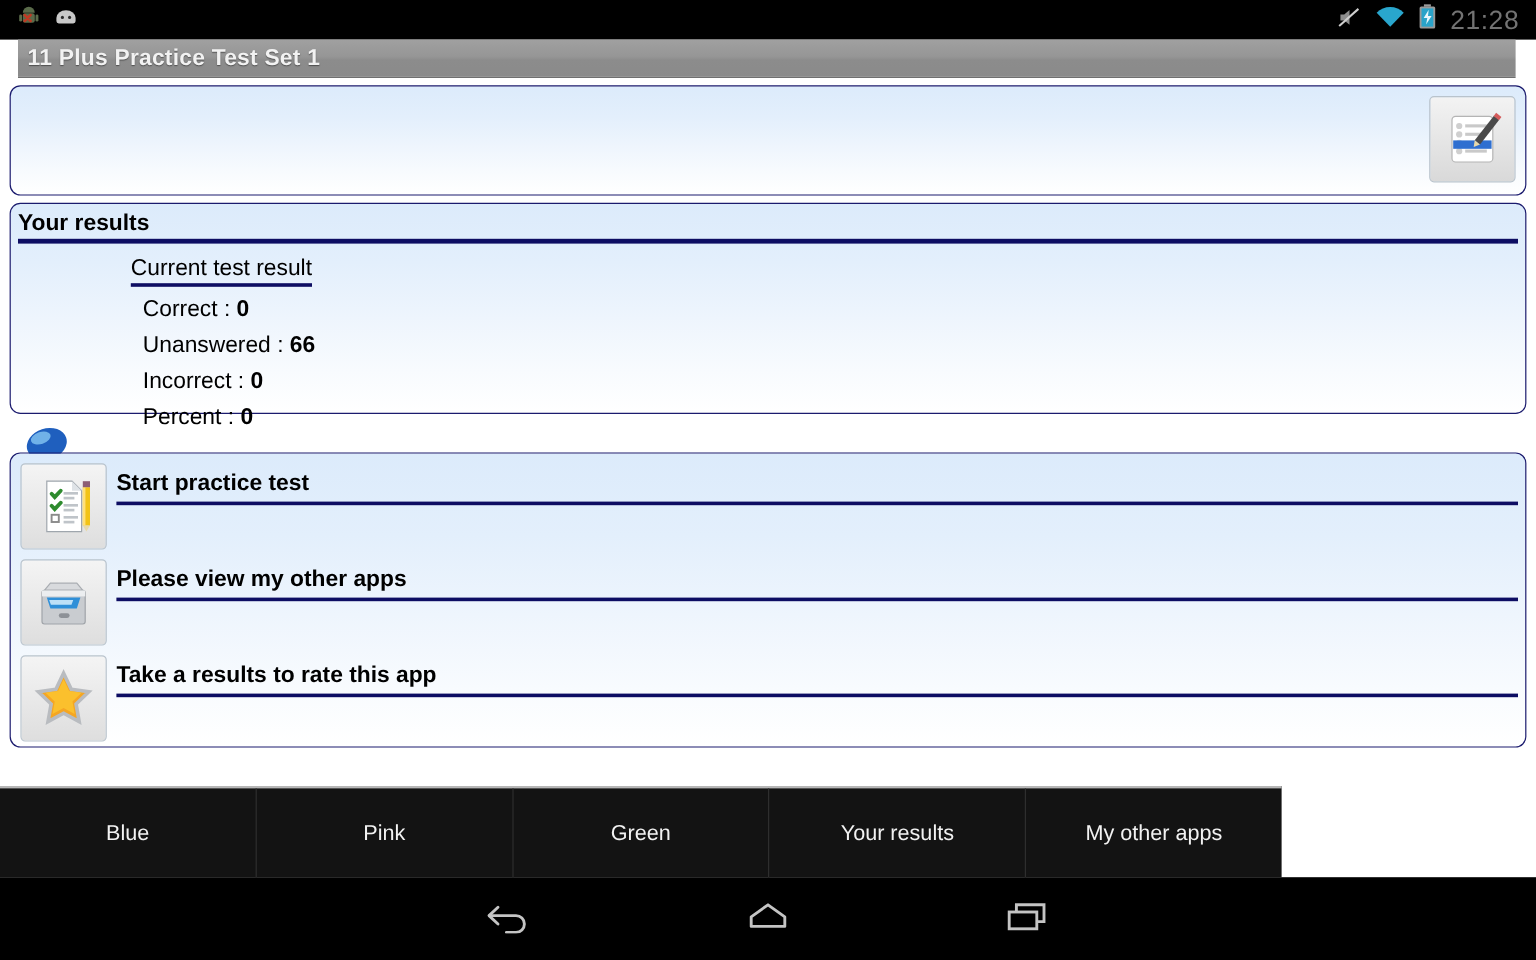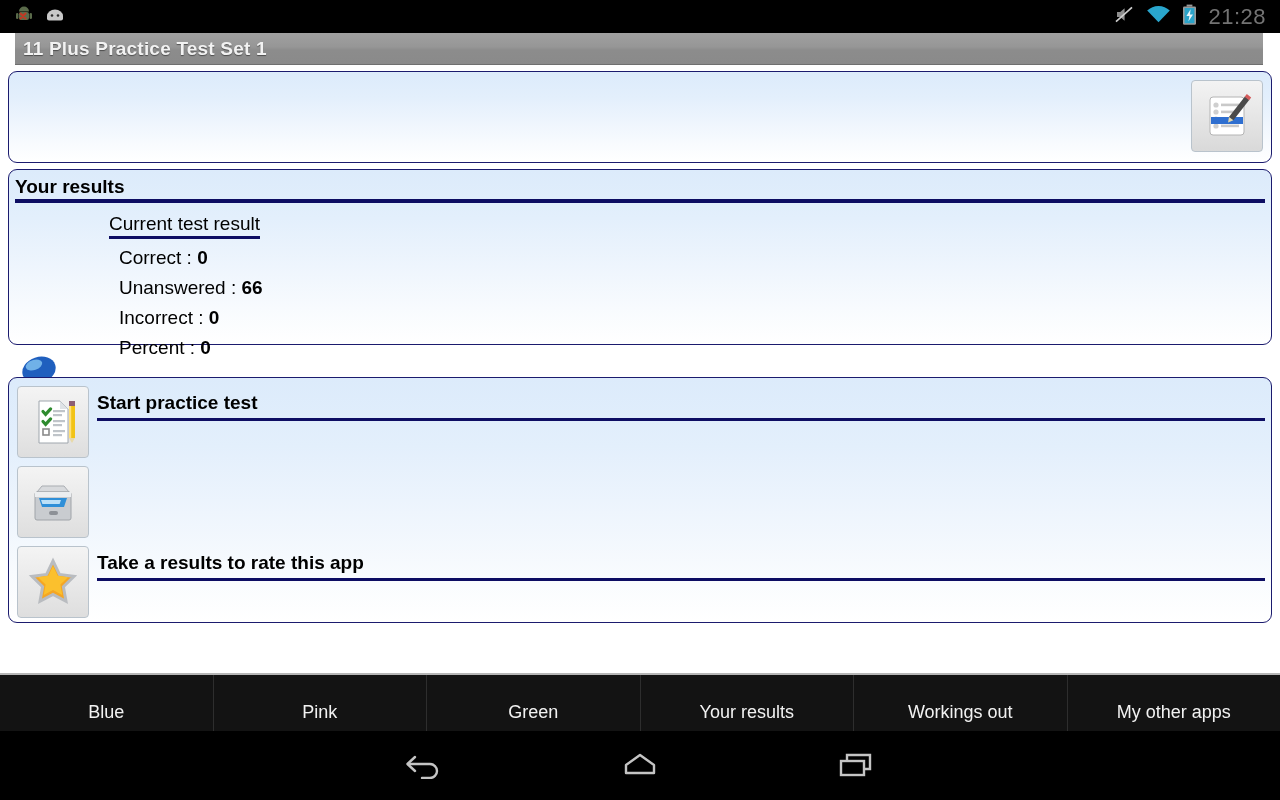--- a/index.html
+++ b/index.html
@@ -102,24 +102,23 @@
   }
   .menu-txtwrap { flex:1; padding-right:6px; }
   .menu-label {
     font-size:19px; font-weight:bold; color:#000;
     padding:6px 0 4px 0; display:block;
   }
   .menu-rule { height:3px; background:#0d0d63; }
 
   
   .tabbar {
-    position:absolute; top:655px; left:0; width:1280px; height:76px;
+    position:absolute; top:655px; left:0; width:1068px; height:76px;
     background:#131313; border-top:2px solid #b6b6b6;
     display:flex;
-    margin-top:18px;
   }
   .tab {
     flex:1 1 0; display:flex; align-items:center; justify-content:center;
     color:#f2f2f2; font-size:18px; position:relative;
     border-right:1px solid #2e2e2e;
   }
   .tab:last-child { border-right:none; }
 
   
   .navbar {
@@ -277,20 +276,24 @@
         <div class="menu-ico">
           <svg width="56" height="56" viewBox="0 0 56 56">
             <path d="M12 18l5-6h22l5 6z" fill="#d8dadd" stroke="#a9adb2"></path>
             <rect x="10" y="18" width="36" height="28" rx="2" fill="#c9ccd0" stroke="#a0a4a9"></rect>
             <rect x="10" y="18" width="36" height="5" fill="#eceef0"></rect>
             <path d="M14 24h28l-3 9H17z" fill="#2f8fd8"></path>
             <path d="M16 26h20l-1.4 4H17.4z" fill="#bde0f7"></path>
             <rect x="24" y="37" width="9" height="4" rx="2" fill="#8d9197"></rect>
           </svg>
         </div>
+        <div class="menu-txtwrap">
+          <span class="menu-label">Please view my other apps</span>
+          <div class="menu-rule"></div>
+        </div>
       </div>
 
       <div class="menu-item">
         <div class="menu-ico">
           <svg width="56" height="56" viewBox="0 0 56 56">
             <path d="M28 7l6.4 13.4 14.6 2-10.6 10.3 2.6 14.6L28 40.4 15 47.3l2.6-14.6L7 22.4l14.6-2z" fill="#f5a623" stroke="#b9bcc0" stroke-width="3"></path>
             <path d="M28 12l4.6 9.8 10.4 1.5-7.6 7.3 1.8 10.4L28 36.1l-9.2 4.9 1.8-10.4-7.6-7.3 10.4-1.5z" fill="#fbc02d"></path>
           </svg>
         </div>
         <div class="menu-txtwrap">
@@ -309,23 +312,20 @@
     <div class="tab">
       <span>Pink</span>
     </div>
     <div class="tab">
       <span>Green</span>
     </div>
     <div class="tab">
       <span>Your results</span>
     </div>
     <div class="tab">
-      <span>Workings out</span>
-    </div>
-    <div class="tab">
       <span>My other apps</span>
     </div>
   </div>
 
   <div class="navbar">
     <div class="navslot">
       <span>
         <svg width="48" height="30" viewBox="0 0 48 30">
           <path d="M8 15h22a7 7 0 0 1 0 14H22" fill="none" stroke="#c4c4c4" stroke-width="2.4" stroke-linecap="round" stroke-linejoin="round"></path>
           <path d="M15 8L7.5 15 15 22" fill="none" stroke="#c4c4c4" stroke-width="2.4" stroke-linecap="round" stroke-linejoin="round"></path>

